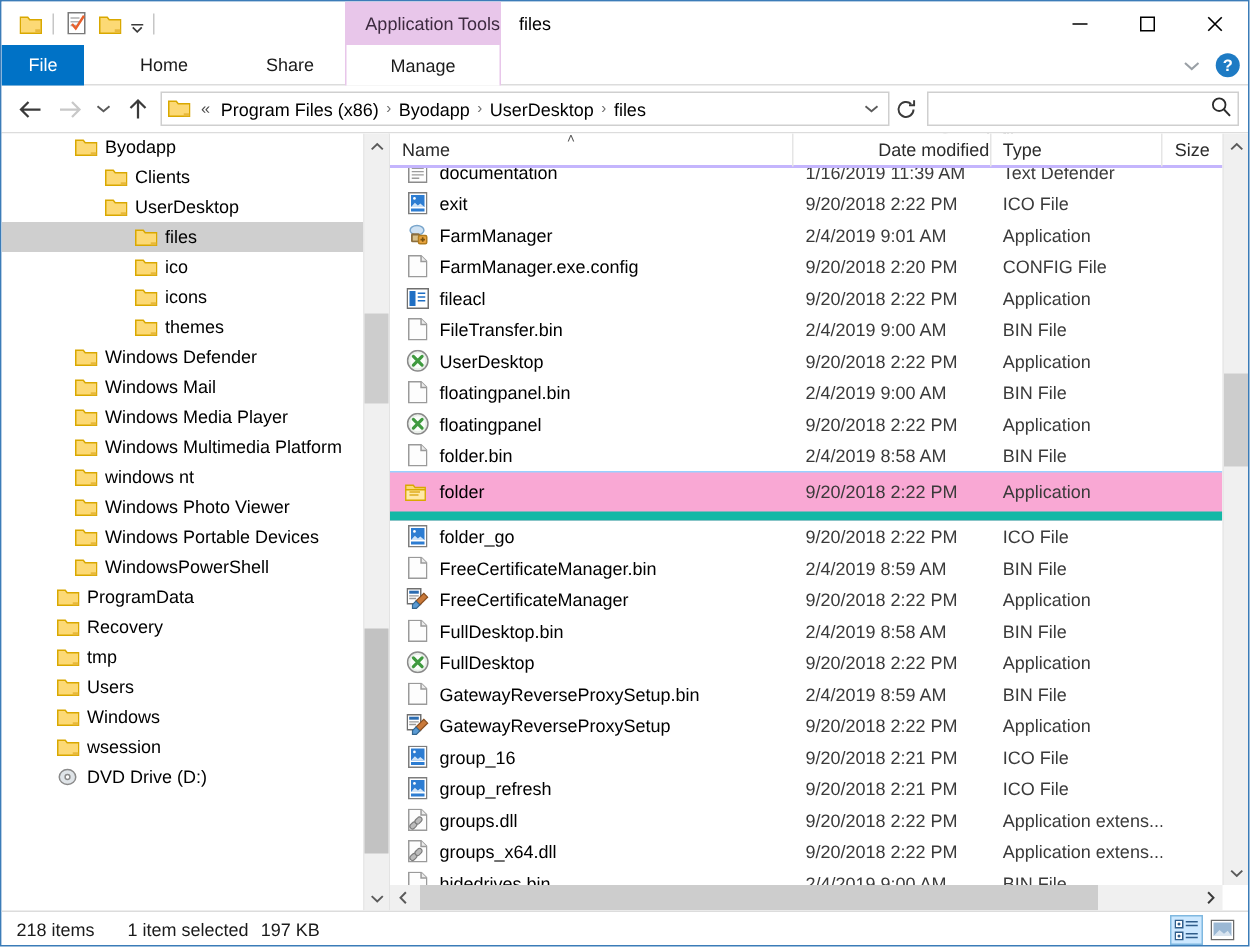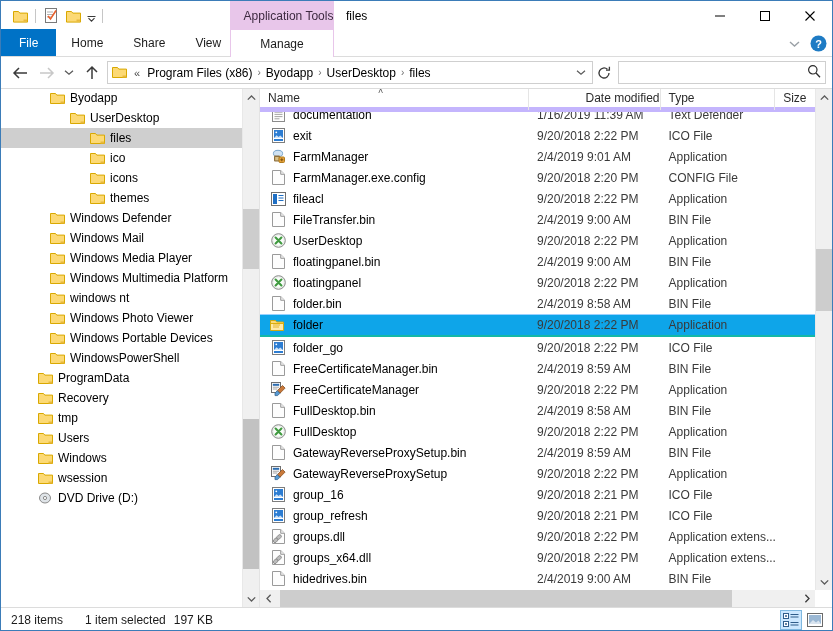--- a/index.html
+++ b/index.html
@@ -56,21 +56,21 @@
   }
   .wbtns { position:absolute; right:0; top:0; display:flex; height:29px; }
   .wbtn { width:45px; height:29px; display:flex; align-items:center; justify-content:center; }
 
   
   .tabstrip {
     position: relative;
     height: 27px;
     background: #fff;
     border-bottom: 1px solid #dcdcdc;
-    display:flex; align-items:flex-end;
+    display:flex; align-items:center;gap:22px;
   }
   .tab {
     padding: 0 15px;
     display:flex; align-items:center;
     font-size: 12px; color:#1b1b1b;
     height: 27px;
   }
   .tab.file {
     background: #0072c6; color:#fff;
     padding: 0 18px;
@@ -189,21 +189,21 @@
   .hsb .arr { width:17px; height:17px; display:flex; align-items:center; justify-content:center; }
   .hsb .track { position:relative; flex:1; height:17px; }
   .hsb .thumb { position:absolute; top:0; height:17px; background:#cdcdcd; }
 
   
   .listpane { position:relative; flex:1; background:#fff; overflow:hidden; }
   .colhead {
     position:relative;
     height: 23px;
     background:#fff;
-    border-bottom:5px solid #c4b5fd;
+    border-bottom:2px solid #c4b5fd;
     display:flex; align-items:center;
     font-size:12px; color:#2b2b2b;
     margin-right:17px;
   }
   .col {
     height:23px; display:flex; align-items:center;
     padding-left: 8px;
     border-right:1px solid #e5e5e5;
     position:relative;
     overflow:hidden;
@@ -220,24 +220,24 @@
     position:absolute; left:0; top:23px; right:17px; bottom:17px;
     overflow:hidden;
   }
   .row {
     height: 21px;
     display:flex; align-items:center;
     font-size: 12px;
     color:#000;
   }
   .row.sel {
-    background:#0ea5e9;
+    background:#f9a8d4;
     border-top:1px solid #99d1ff;
-    border-bottom:2px solid #14b8a6;
-    height:23px;
+    border-bottom:6px solid #14b8a6;
+    height:33px;
   }
   .cell-name {
     width: 270px; display:flex; align-items:center;
     padding-left: 10px; white-space:nowrap; overflow:hidden;
   }
   .cell-name .nm { margin-left: 7px; }
   .cell-date { width:132px; padding-left:8px; color:#3a3a3a; white-space:nowrap; }
   .cell-type { width:115px; padding-left:8px; color:#3a3a3a; white-space:nowrap; overflow:hidden; }
   .cell-size { width:40px; padding-left:8px; color:#3a3a3a; }
 
@@ -417,20 +417,29 @@
             </span>
             <span class="tlabel">Byodapp</span>
           </div>
           <div class="tnode lvl2">
             <span class="ico">
               <svg width="15" height="13" viewBox="0 0 15 13">
                 <path d="M0.5 1.5h5l1.3 1.6h7.7v8.4H0.5z" fill="#fcd975" stroke="#d9a800" stroke-width="1"></path>
                 <path d="M10.5 9.5h3.7v2h-3.7z" fill="#e8b93c"></path>
               </svg>
             </span>
+            <span class="tlabel">Clients</span>
+          </div>
+          <div class="tnode lvl2">
+            <span class="ico">
+              <svg width="15" height="13" viewBox="0 0 15 13">
+                <path d="M0.5 1.5h5l1.3 1.6h7.7v8.4H0.5z" fill="#fcd975" stroke="#d9a800" stroke-width="1"></path>
+                <path d="M10.5 9.5h3.7v2h-3.7z" fill="#e8b93c"></path>
+              </svg>
+            </span>
             <span class="tlabel">UserDesktop</span>
           </div>
           <div class="tnode lvl3 sel">
             <span class="ico">
               <svg width="15" height="13" viewBox="0 0 15 13">
                 <path d="M0.5 1.5h5l1.3 1.6h7.7v8.4H0.5z" fill="#fcd975" stroke="#d9a800" stroke-width="1"></path>
                 <path d="M10.5 9.5h3.7v2h-3.7z" fill="#e8b93c"></path>
               </svg>
             </span>
             <span class="tlabel">files</span>

